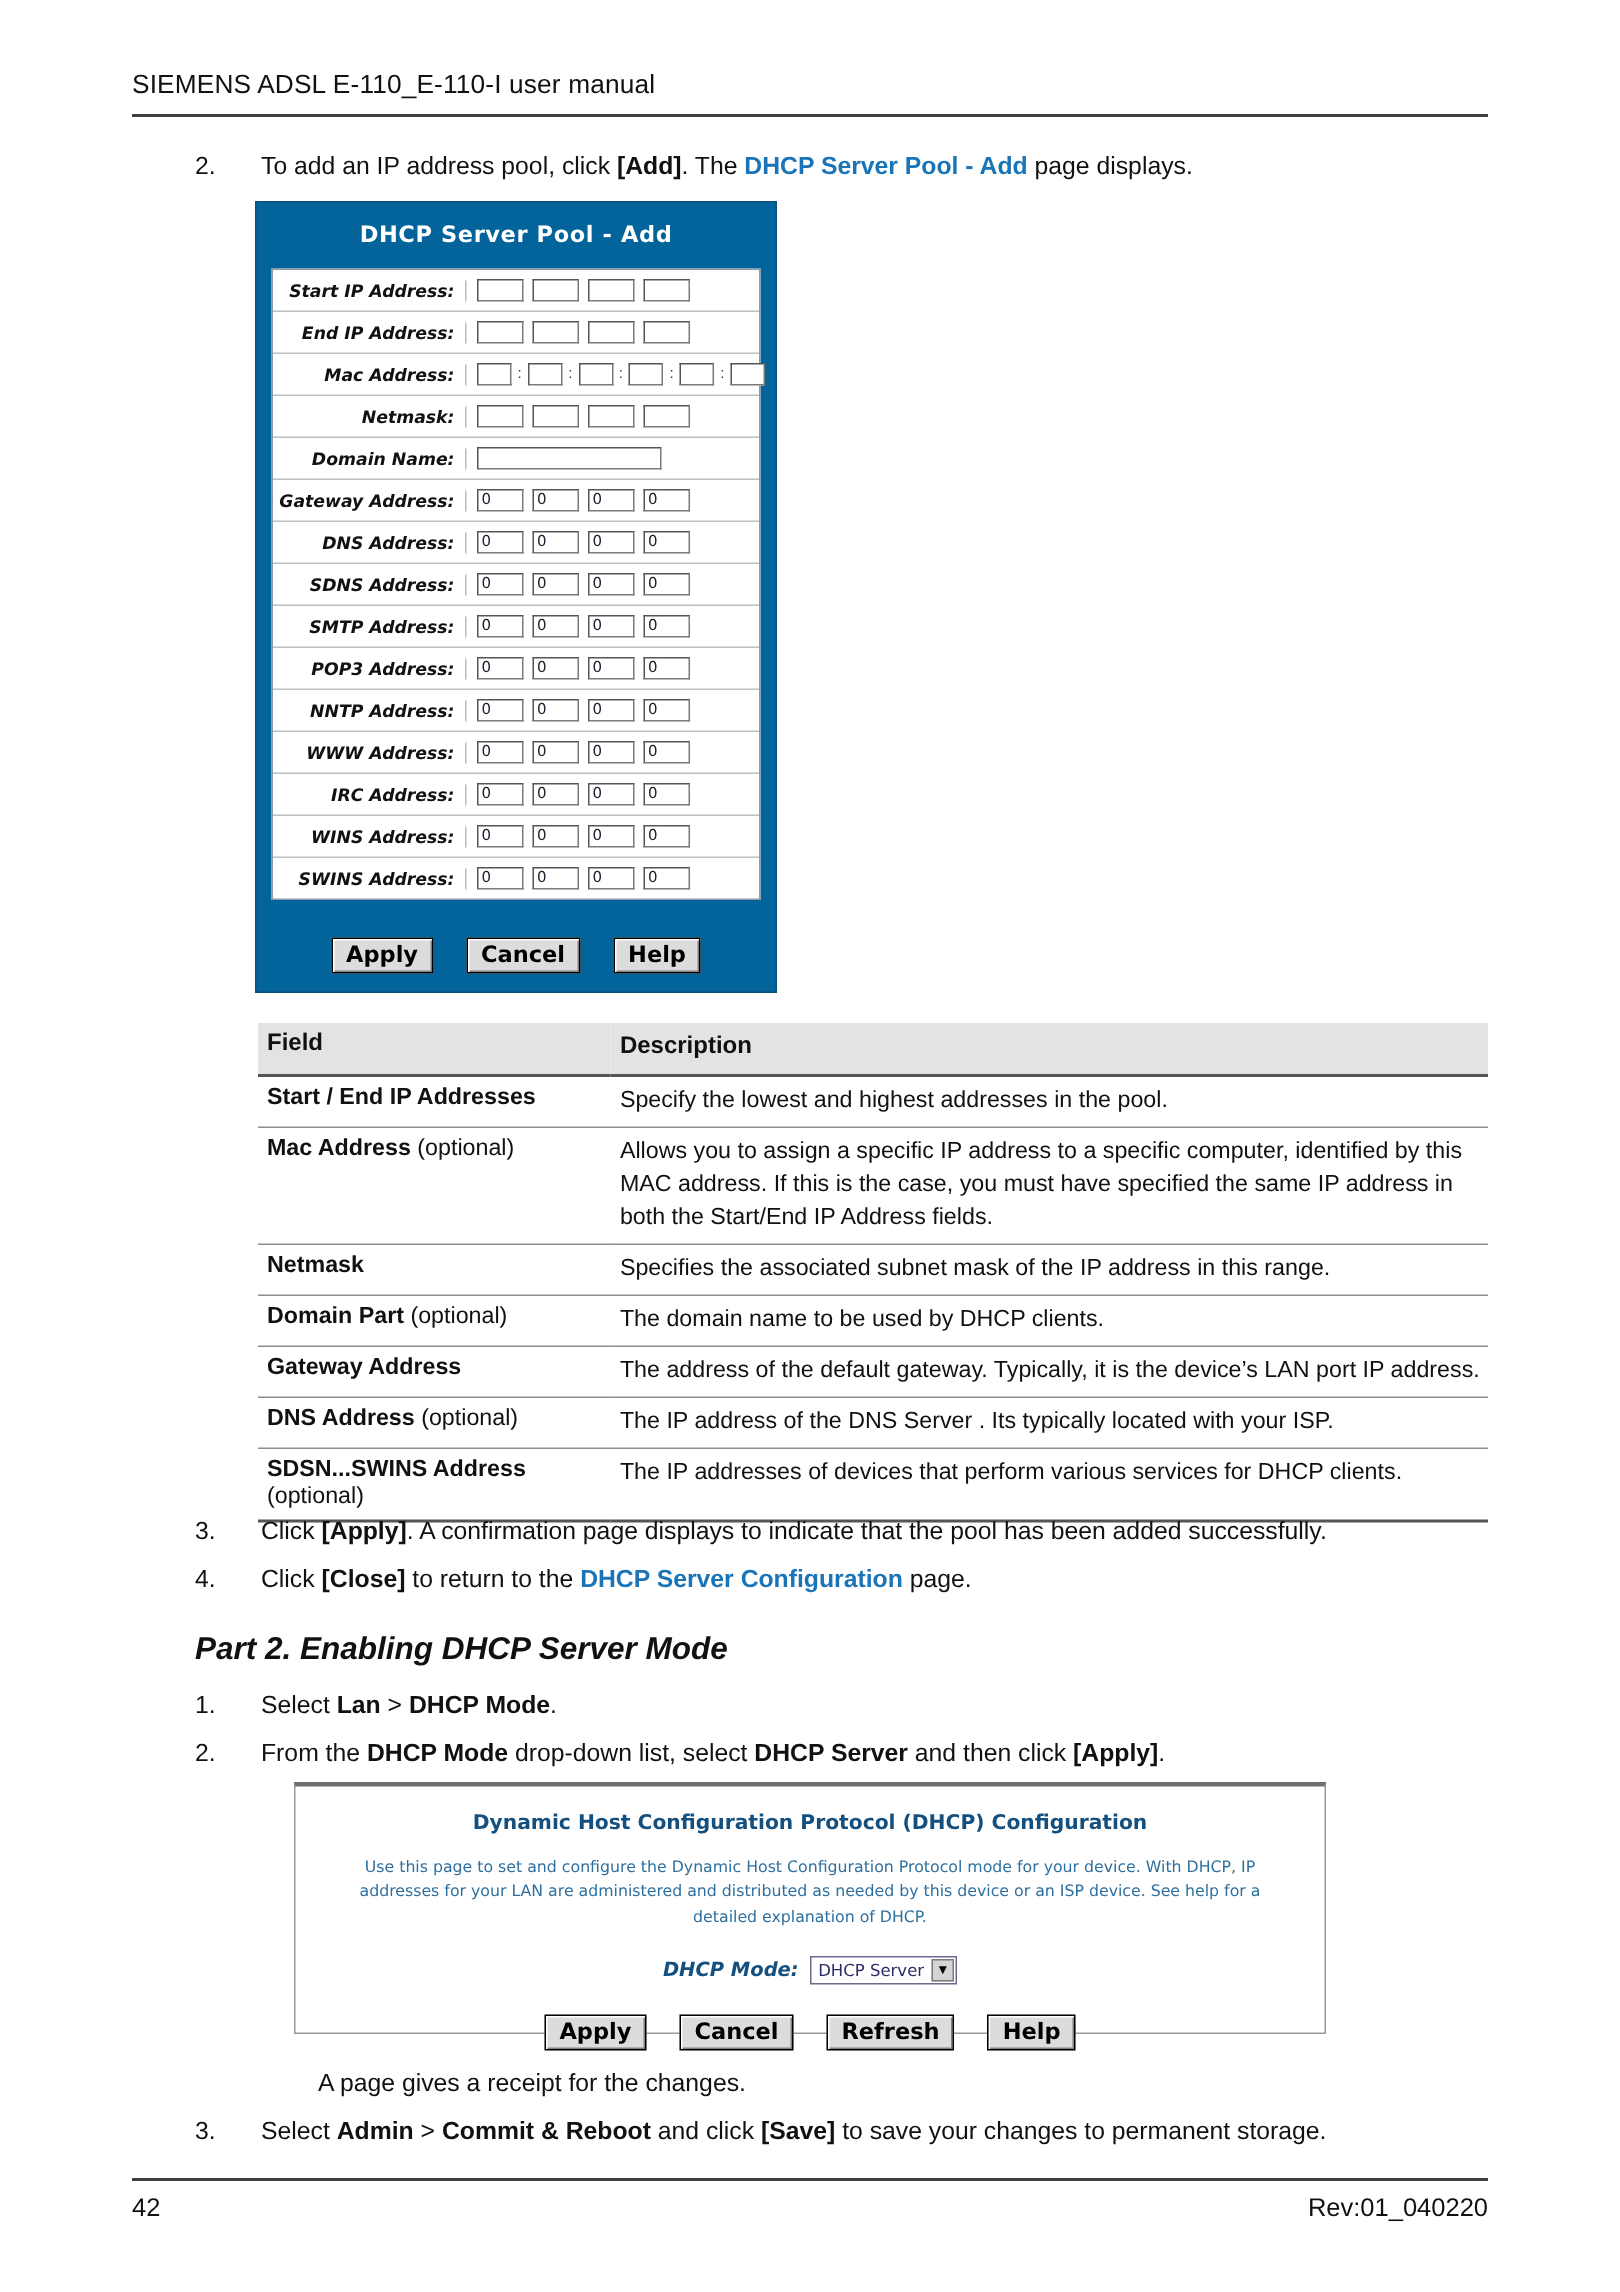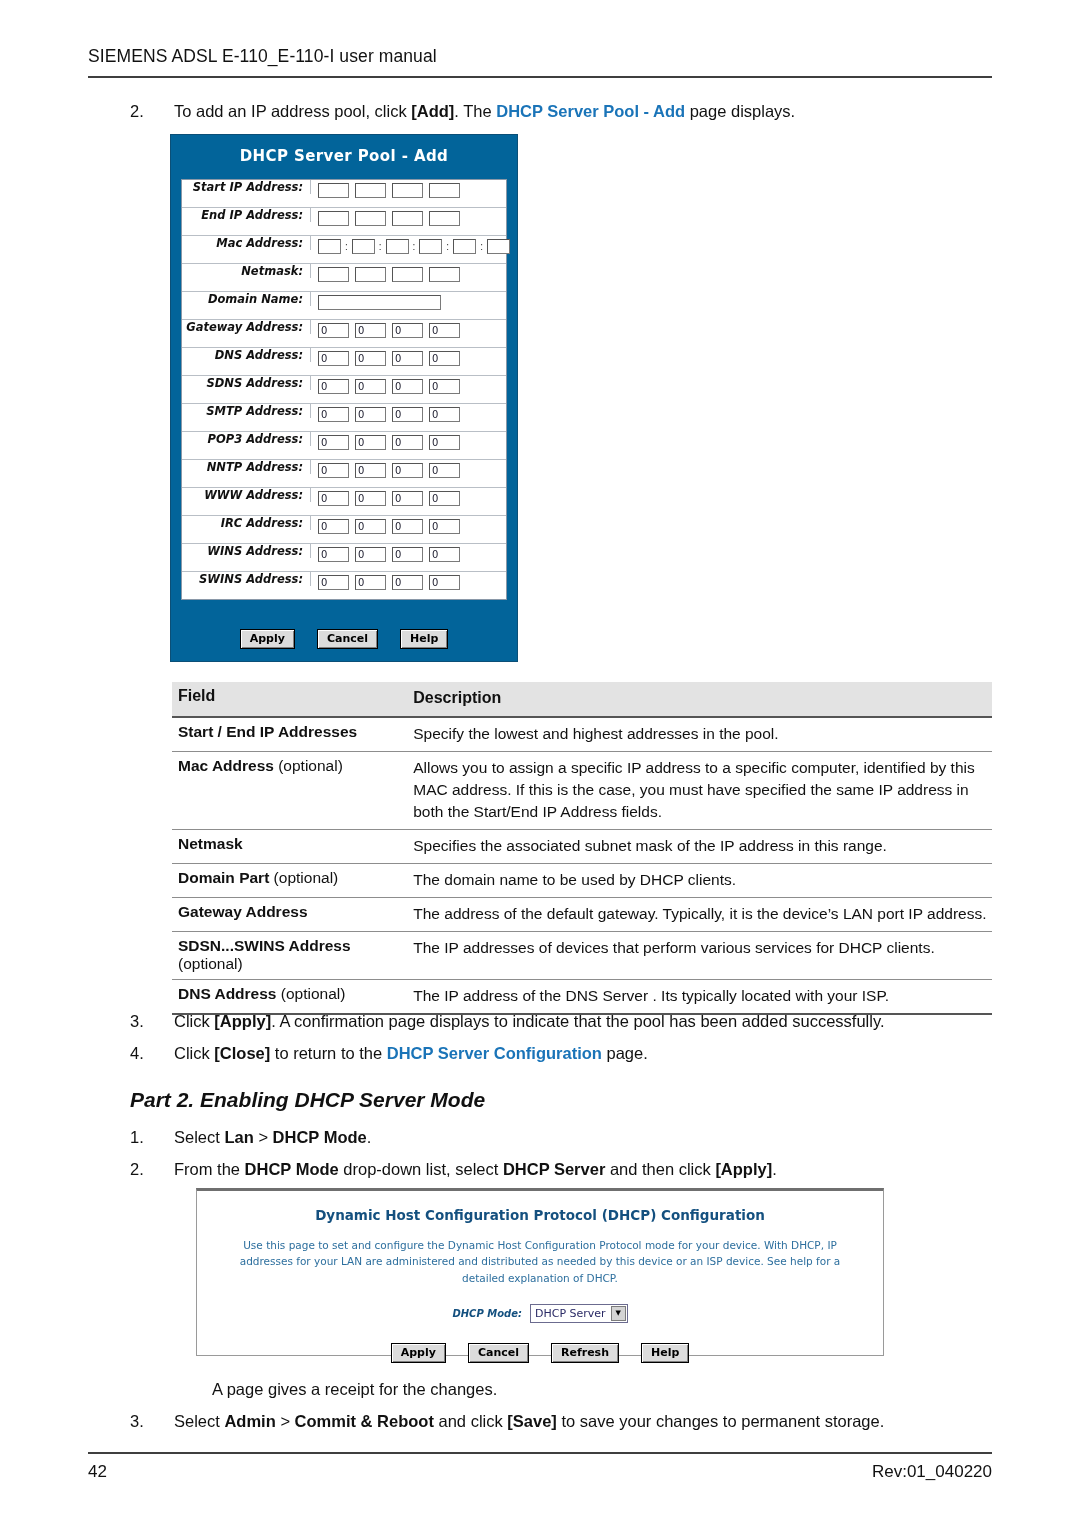--- a/index.html
+++ b/index.html
@@ -30,39 +30,39 @@
   .panel1{position:absolute;left:170px;top:134px;width:348px;height:528px;
           background:#036severe;}
   .panel1{background:#02649a;border:1px solid #0b4f77;box-sizing:border-box;}
   .p1-title{font-size:15px;font-weight:bold;color:#ffffff;text-align:center;
             padding-top:12px;letter-spacing:.4px;font-family:"DejaVu Sans",sans-serif;}
   .p1-inner{position:absolute;left:10px;top:44px;width:326px;
             border:1px solid #8a98a8;background:#fff;box-sizing:border-box;}
   .pool-bar{background:#9ed2f2;border-bottom:1px solid #8a98a8;
             text-align:center;font-size:11.5px;color:#12354f;padding:3px 0 4px;
             font-family:"DejaVu Sans",sans-serif;}
-  .frow{display:flex;border-bottom:1px solid #b9bfc6;min-height:27px;align-items:flex-start;}
+  .frow{display:flex;border-bottom:1px solid #b9bfc6;min-height:27px;align-items:center;}
   .frow:last-child{border-bottom:none;}
   .flab{width:129px;flex:none;text-align:right;padding-right:7px;box-sizing:border-box;
         font-size:11.5px;font-weight:bold;font-style:italic;color:#111;
         font-family:"DejaVu Sans",sans-serif;border-right:1px solid #b9bfc6;}
   .fval{flex:1;display:flex;align-items:center;padding:3px 0 3px 7px;gap:6px;}
   .oct{width:31px;height:15px;border:1px solid #7a7a7a;border-top-color:#555;
        border-left-color:#555;background:#fff;box-sizing:border-box;
        font-size:10px;color:#223;line-height:14px;padding-left:2px;
        font-family:"DejaVu Sans",sans-serif;}
   .mac .oct{width:23px;}
   .mac .cln{font-size:10px;color:#333;margin:0 -2px;}
   .wide{width:123px;height:15px;border:1px solid #7a7a7a;border-top-color:#555;
         border-left-color:#555;background:#fff;box-sizing:border-box;}
   .p1-btns{position:absolute;left:0;right:0;bottom:12px;display:flex;
            justify-content:center;gap:22px;}
   .btn{background:#dcdcdc;border:1px solid #000;
        box-shadow:inset 1px 1px 0 #fff, inset -1px -1px 0 #808080;
-       font-size:11px;font-weight:bold;color:#000;padding:3px 9px 4px;
+       font-size:15px;font-weight:bold;color:#000;padding:3px 9px 4px;
        font-family:"DejaVu Sans",sans-serif;line-height:1;}
 
   
   .dtable{position:absolute;left:172px;top:682px;width:820px;
           font-size:15.5px;color:#111;border-collapse:collapse;}
   .dtable td,.dtable th{vertical-align:top;padding:5px 4px 6px 6px;text-align:left;}
   .dtable thead th{background:#e3e3e3;font-size:16px;font-weight:bold;
                    border-bottom:2px solid #555;}
   .dtable tbody tr{border-bottom:1px solid #8d8d8d;}
   .dtable tbody tr:last-child{border-bottom:2px solid #555;}
@@ -76,21 +76,21 @@
 
   
   .panel2{position:absolute;left:196px;top:1188px;width:688px;height:168px;
           background:#fff;border:1px solid #9a9a9a;border-top:3px solid #6f6f6f;
           box-sizing:border-box;}
   .p2-title{text-align:center;font-size:13.5px;font-weight:bold;color:#14507f;
             margin-top:16px;font-family:"DejaVu Sans",sans-serif;}
   .p2-desc{text-align:center;font-size:10.5px;color:#2d6f9e;line-height:1.55;
            margin:14px 22px 0;font-family:"DejaVu Sans",sans-serif;}
   .p2-mode{display:flex;justify-content:center;align-items:center;gap:8px;margin-top:18px;}
-  .p2-mode .lb{font-size:10px;font-weight:bold;font-style:italic;color:#14507f;
+  .p2-mode .lb{font-size:13px;font-weight:bold;font-style:italic;color:#14507f;
                font-family:"DejaVu Sans",sans-serif;text-align:center;}
   .sel{border:1px solid #6b6b8f;background:#fff;display:flex;align-items:center;
        height:17px;padding:0 0 0 4px;font-size:11px;color:#2b2b66;
        font-family:"DejaVu Sans",sans-serif;}
   .sel .arw{width:13px;height:13px;margin-left:5px;margin-right:1px;background:#d4d4d4;
             border:1px solid #7c7c7c;display:flex;align-items:center;justify-content:center;
             font-size:7px;color:#000;line-height:1;}
   .p2-btns{display:flex;justify-content:center;gap:22px;margin-top:20px;}
 
   
@@ -288,26 +288,26 @@
         </tr>
         <tr>
           <td class="c1"><b>Domain Part</b><span class="opt"> (optional)</span></td>
           <td class="c2">The domain name to be used by DHCP clients.</td>
         </tr>
         <tr>
           <td class="c1"><b>Gateway Address</b></td>
           <td class="c2">The address of the default gateway. Typically, it is the device’s LAN port IP address.</td>
         </tr>
         <tr>
+          <td class="c1"><b>DNS Address</b><span class="opt"> (optional)</span></td>
+          <td class="c2">The IP address of the DNS Server . Its typically located with your ISP.</td>
+        </tr>
+        <tr>
           <td class="c1"><b>SDSN...SWINS Address</b><span class="opt" style="display: block;">(optional)</span></td>
           <td class="c2">The IP addresses of devices that perform various services for DHCP clients.</td>
-        </tr>
-        <tr>
-          <td class="c1"><b>DNS Address</b><span class="opt"> (optional)</span></td>
-          <td class="c2">The IP address of the DNS Server . Its typically located with your ISP.</td>
         </tr>
       </tbody>
   </table>
 
   <div class="step" style="left:130px;top:1010px;width:870px;">
     <span class="num">3.</span>
     <span class="txt"><span>Click </span><b>[Apply]</b><span>. A confirmation page displays to indicate that the pool has been added successfully.</span></span>
   </div>
   <div class="step" style="left:130px;top:1042px;width:870px;">
     <span class="num">4.</span>

